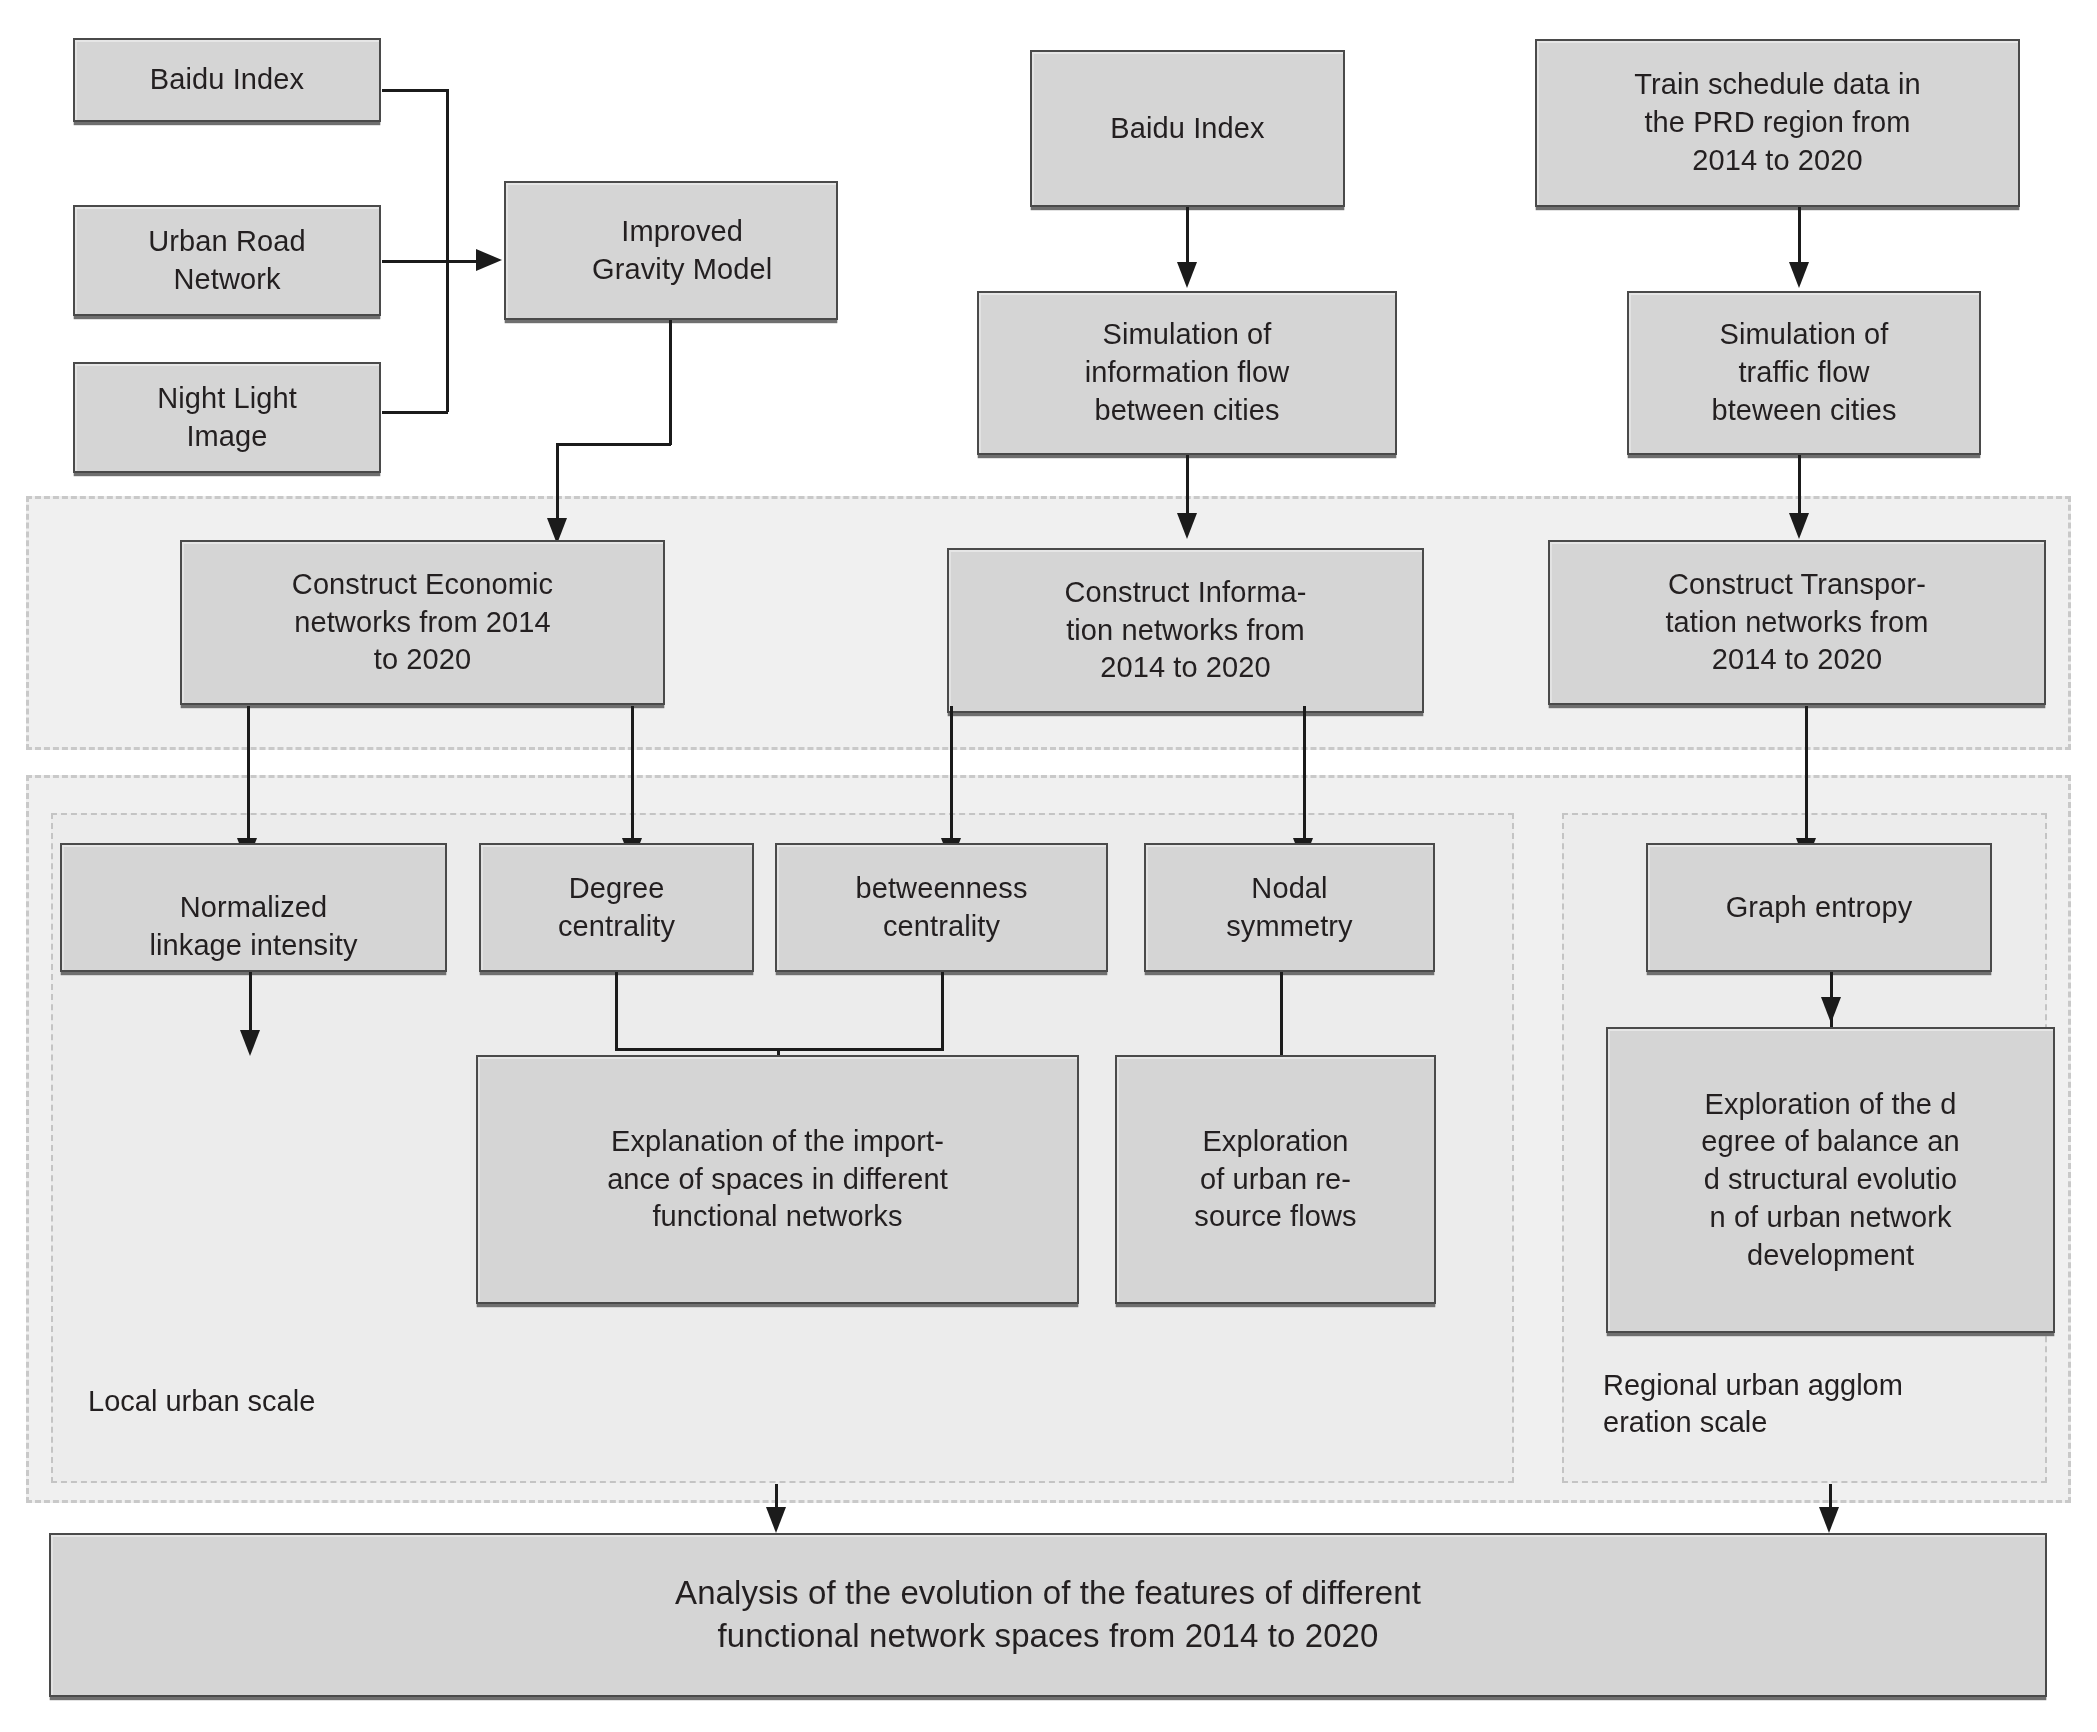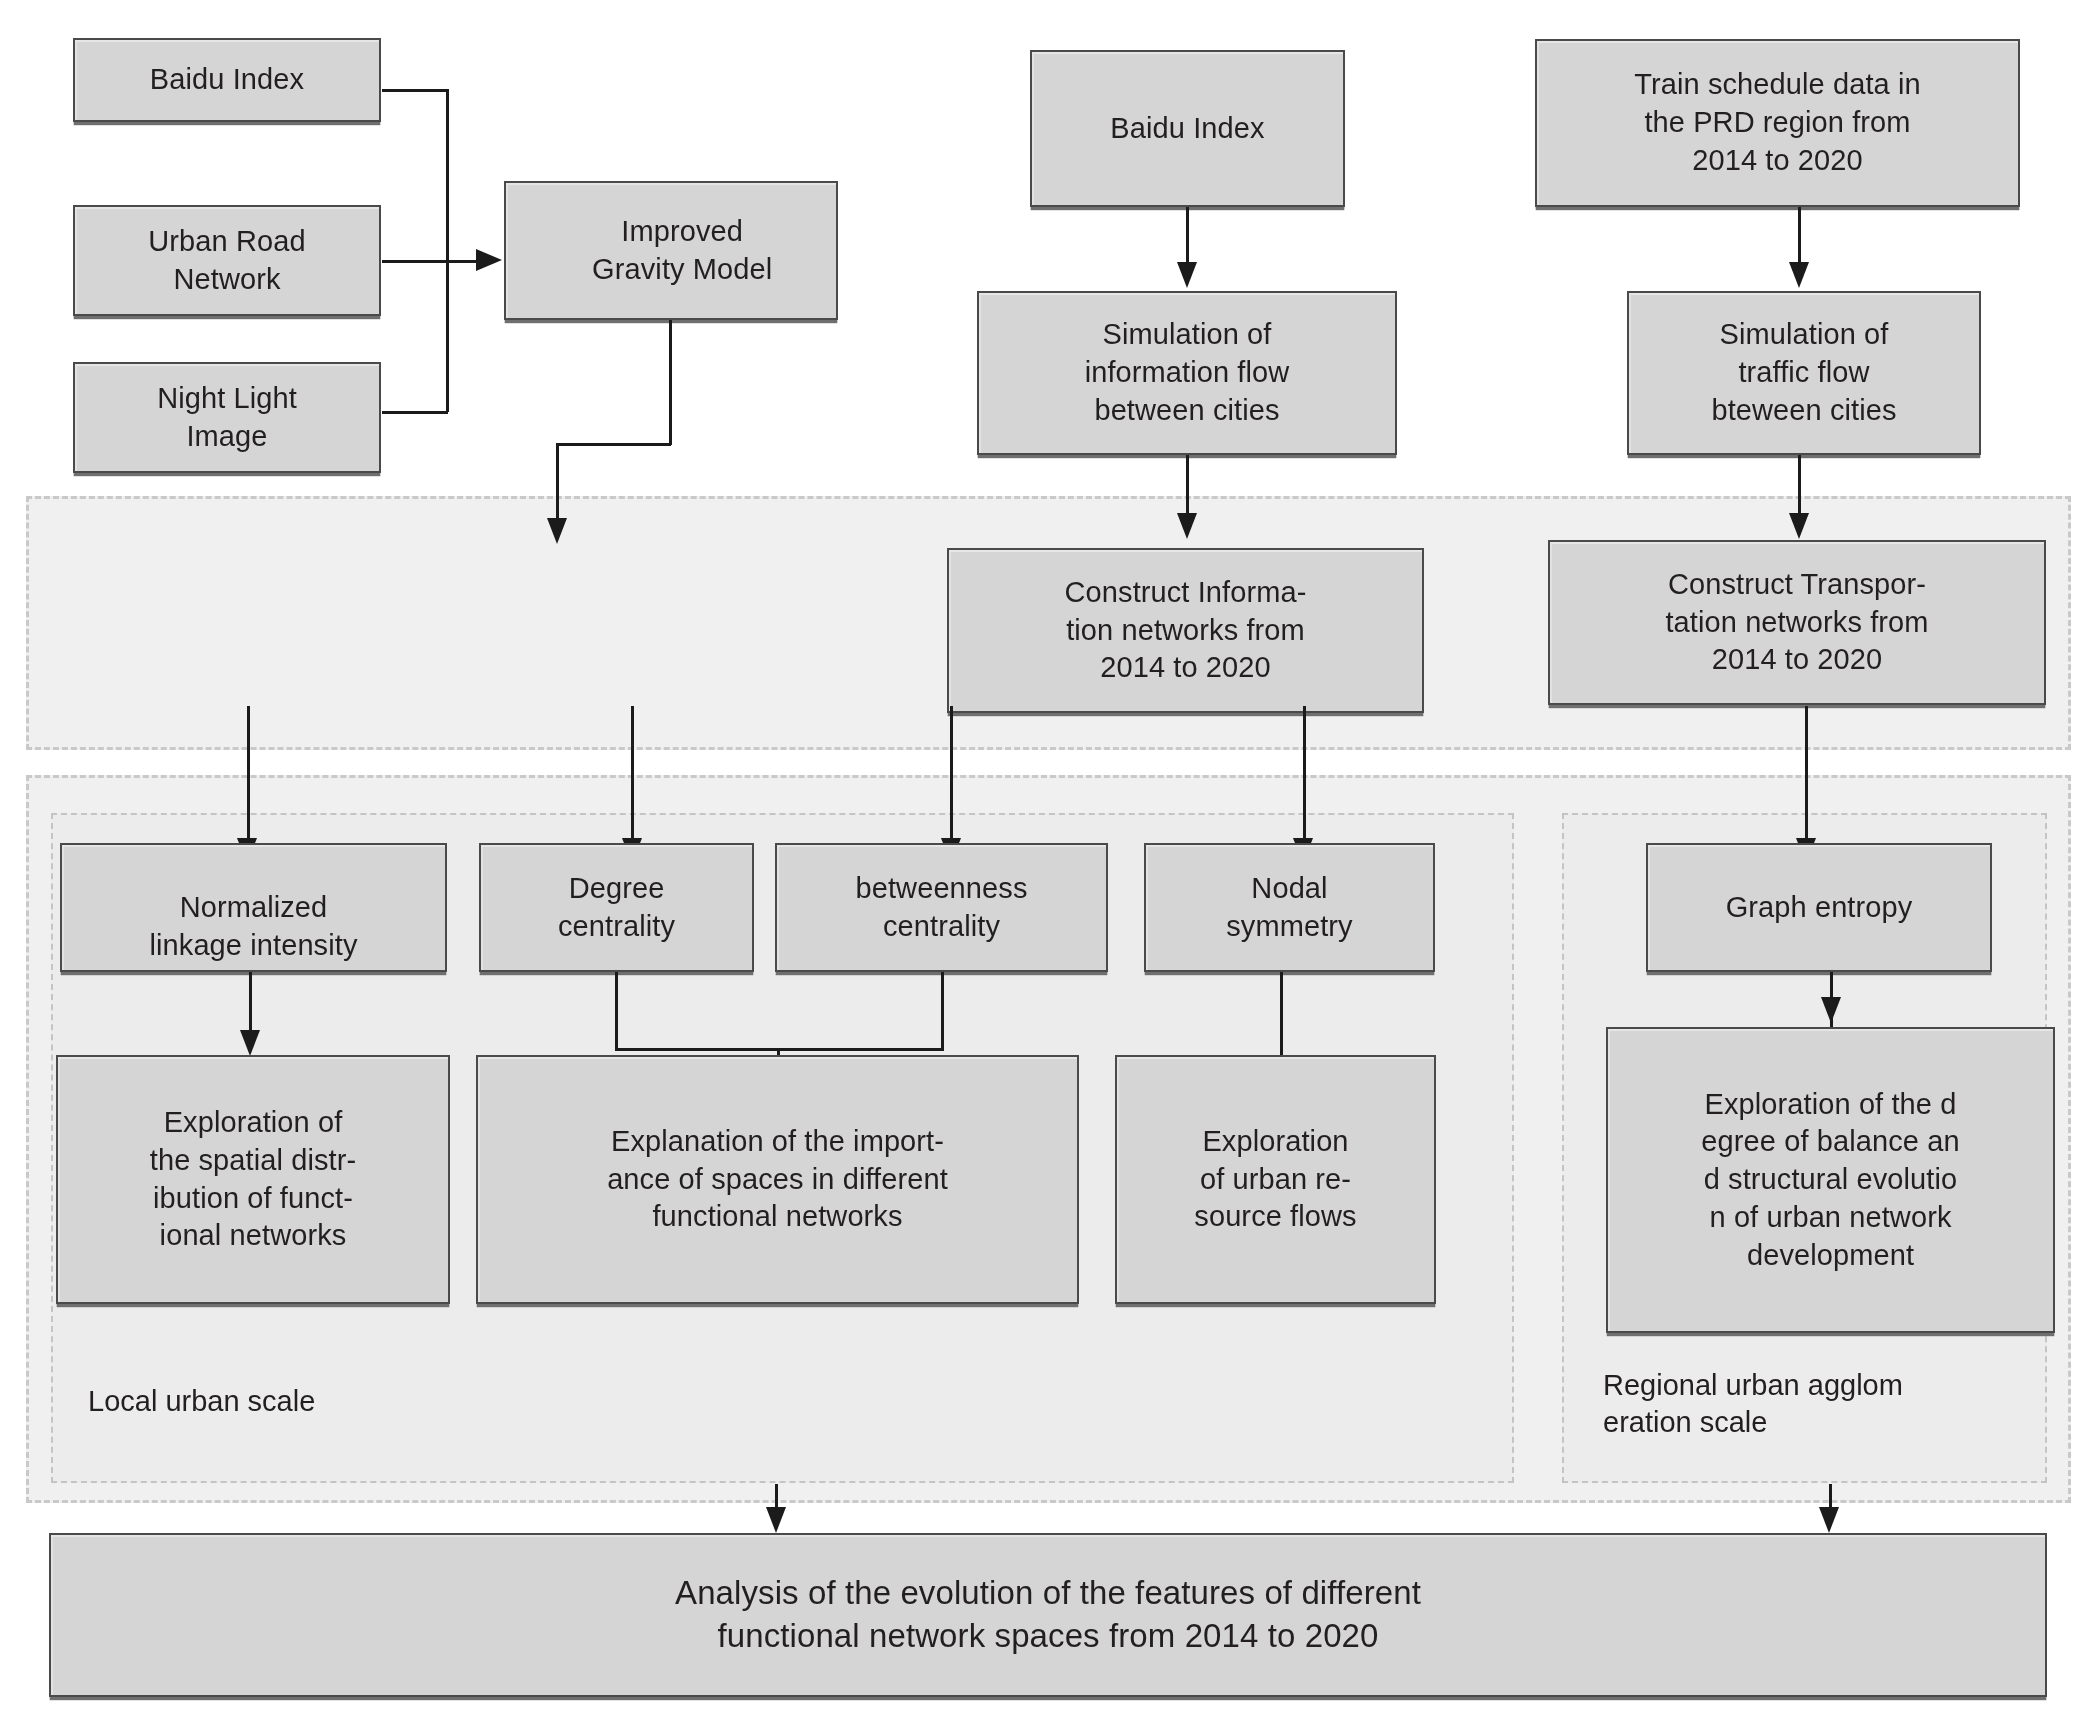--- a/index.html
+++ b/index.html
@@ -151,20 +151,25 @@
 traffic flow
 bteween cities</span>
   </div>
 
   <div class="lineV" style="left:1798px; top:207px; height:60px;"></div>
   <div class="arrow" style="left:1789px; top:262px;"></div>
 
   <div class="lineV" style="left:1798px; top:455px; height:63px;"></div>
   <div class="arrow" style="left:1789px; top:513px;"></div>
 
+  <div class="node" style="left:180px; top:540px; width:485px; height:165px;">
+    <span class="tx" style="white-space: pre-line;">Construct Economic
+networks from 2014
+to 2020</span>
+  </div>
 
   <div class="node" style="left:947px; top:548px; width:477px; height:165px;">
     <span class="tx" style="white-space: pre-line;">Construct Informa-
 tion networks from
 2014 to 2020</span>
   </div>
 
   <div class="node" style="left:1548px; top:540px; width:498px; height:165px;">
     <span class="tx" style="white-space: pre-line;">Construct Transpor-
 tation networks from
@@ -218,26 +223,20 @@
   <div class="lineH" style="left:615px; top:1048px; width:328px;"></div>
   <div class="lineV" style="left:777px; top:1048px; height:34px;"></div>
   <div class="arrow" style="left:767px; top:1076px;"></div>
 
   <div class="lineV" style="left:1280px; top:972px; height:98px;"></div>
   <div class="arrow" style="left:1271px; top:1065px;"></div>
 
   <div class="lineV" style="left:1830px; top:972px; height:55px;"></div>
   <div class="arrow" style="left:1821px; top:997px;"></div>
 
-  <div class="node" style="left:56px; top:1055px; width:394px; height:249px;">
-    <span class="tx" style="white-space: pre-line;">Exploration of
-the spatial distr-
-ibution of funct-
-ional networks</span>
-  </div>
 
   <div class="node" style="left:476px; top:1055px; width:603px; height:249px;">
     <span class="tx" style="white-space: pre-line;">Explanation of the import-
 ance of spaces in different
 functional networks</span>
   </div>
 
   <div class="node" style="left:1115px; top:1055px; width:321px; height:249px;">
     <span class="tx" style="white-space: pre-line;">Exploration
 of urban re-

